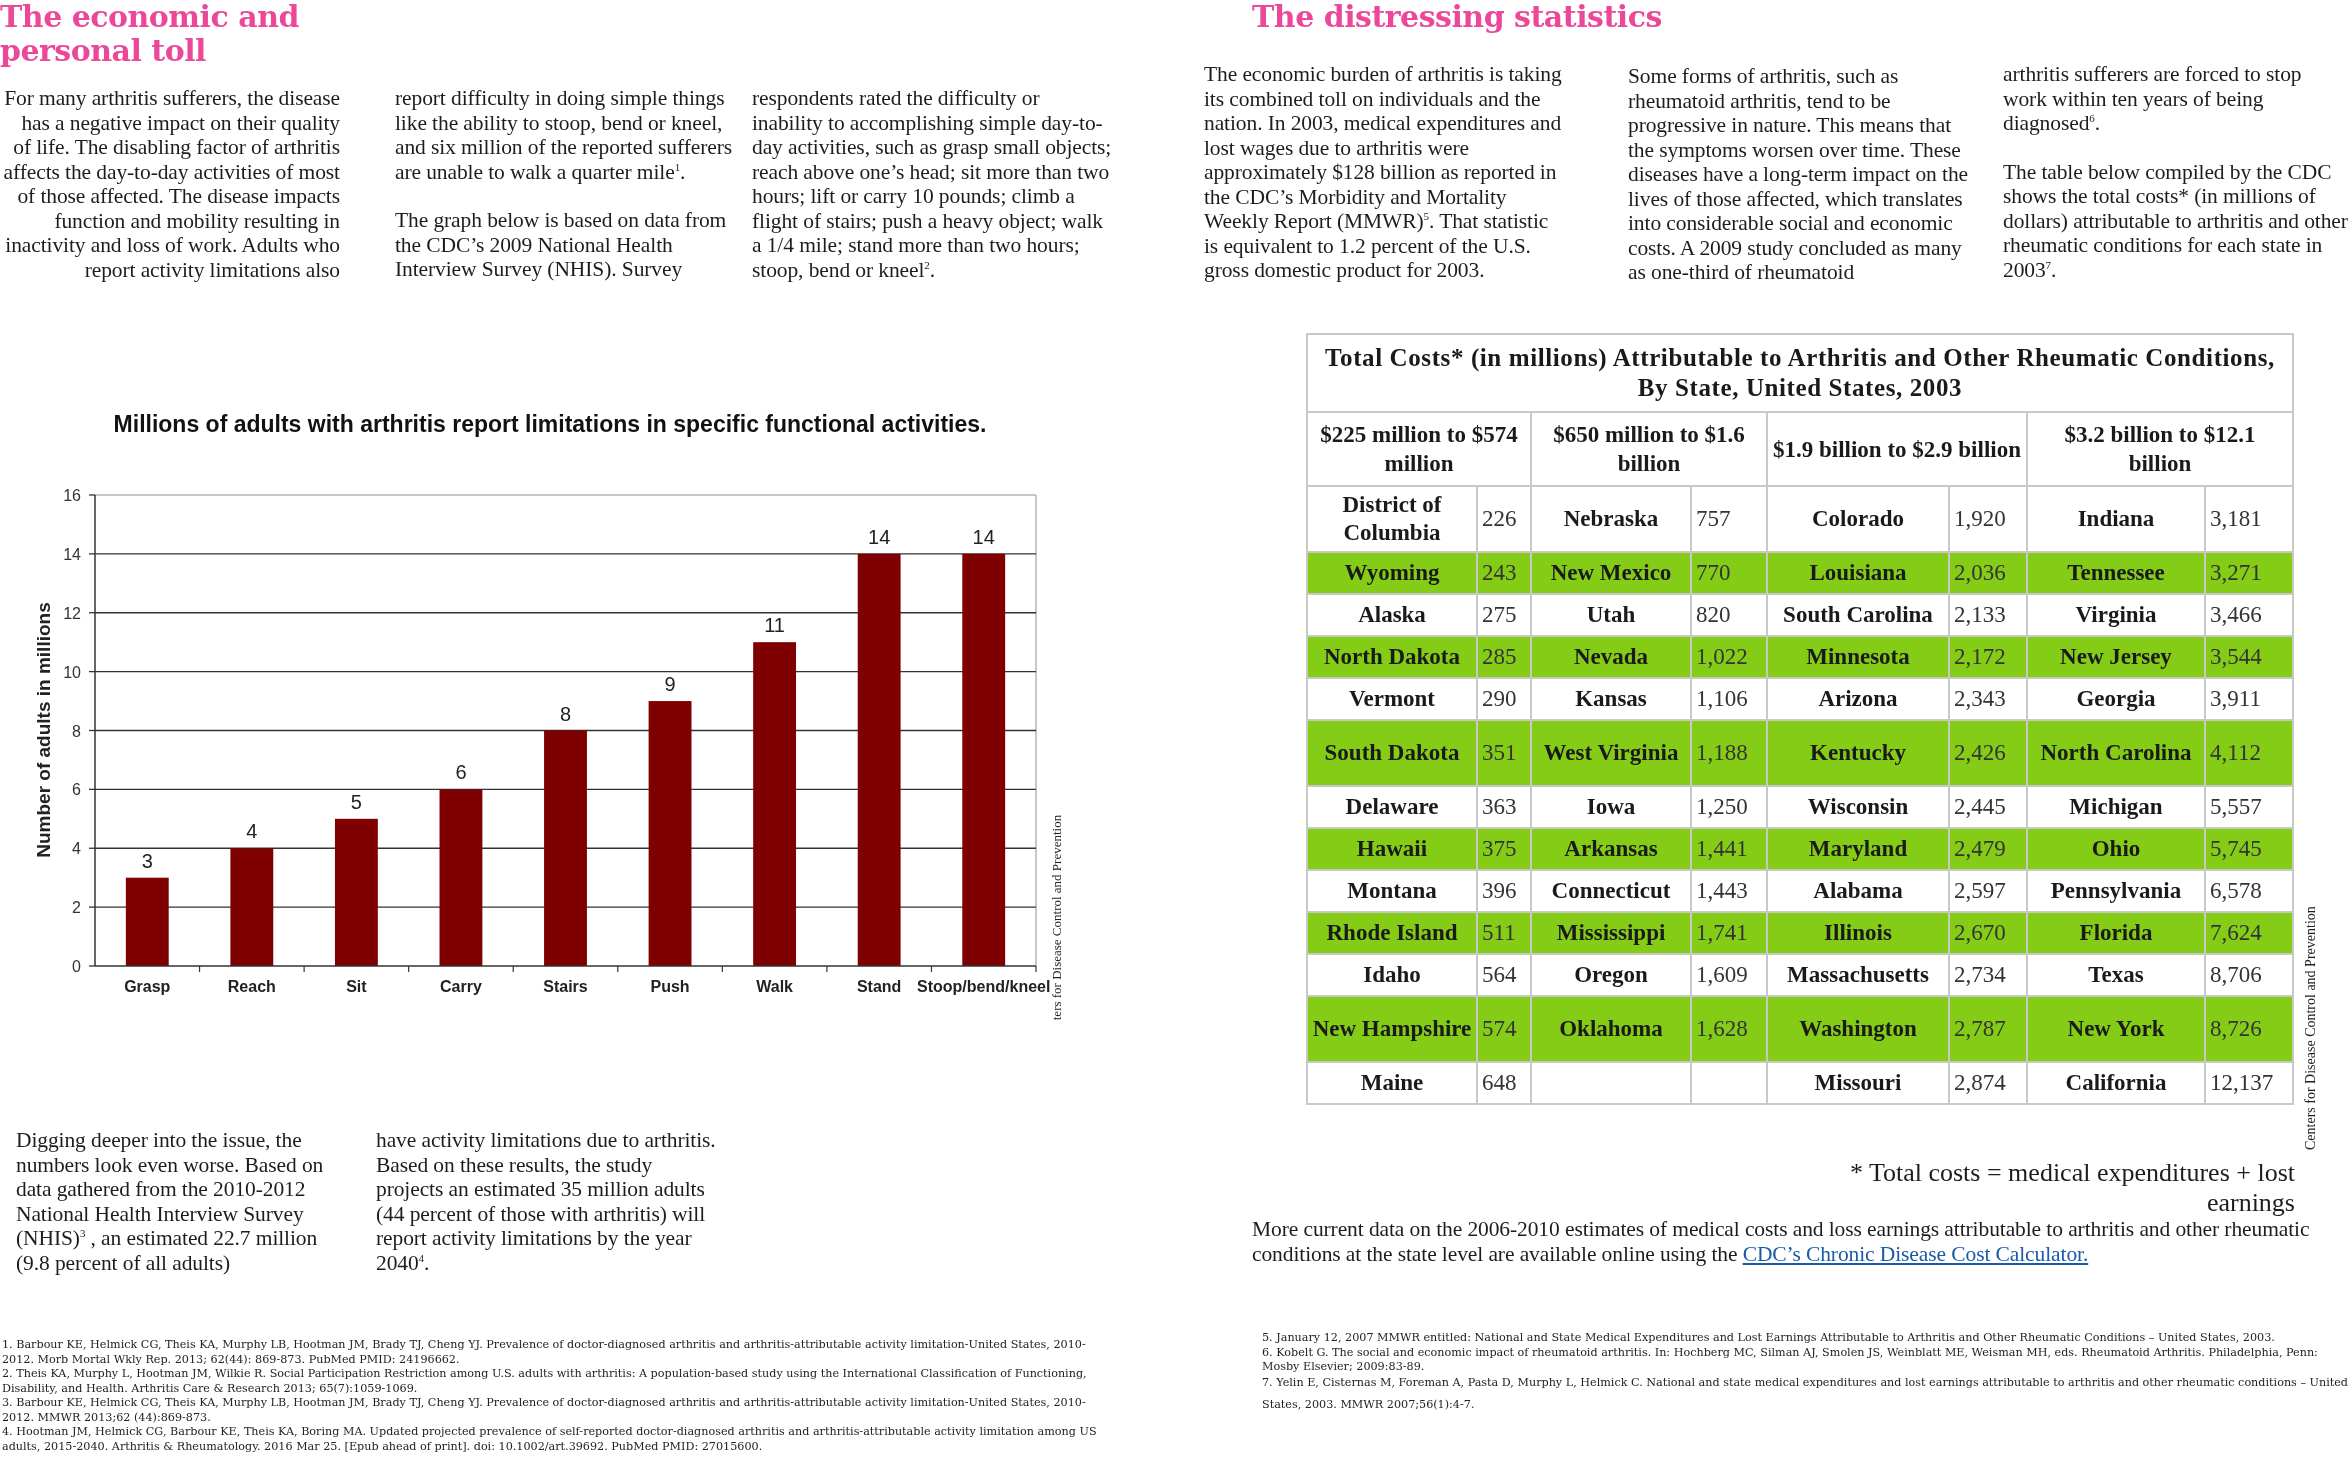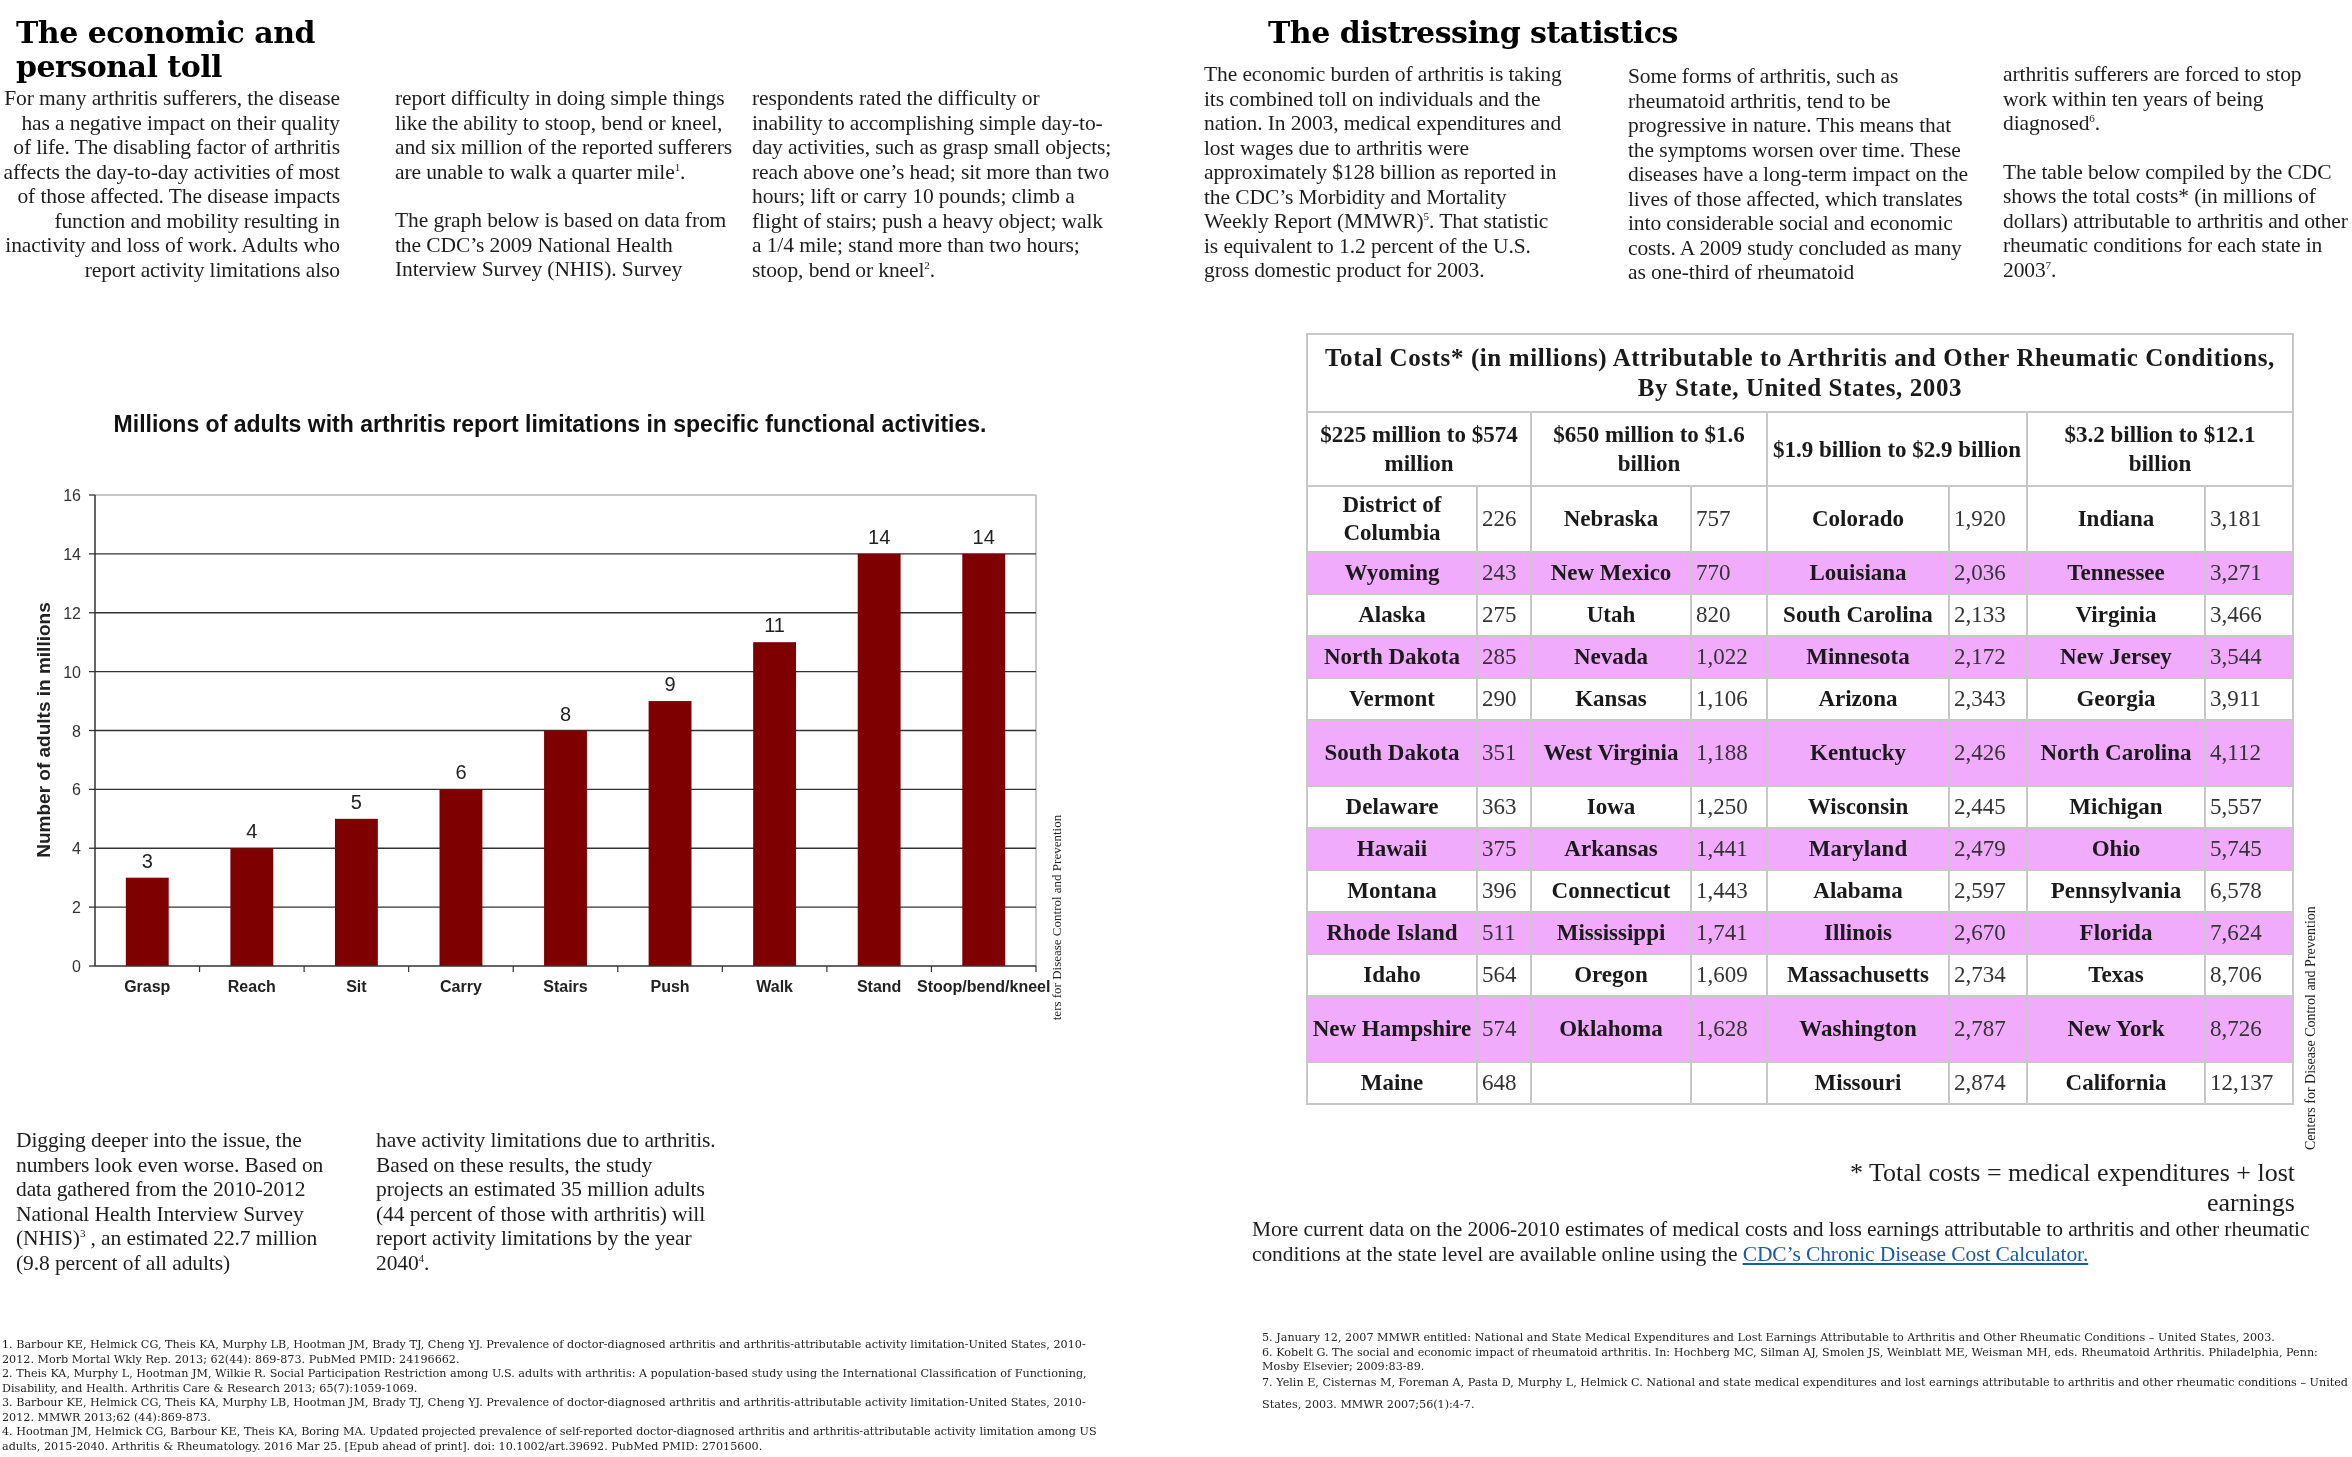--- a/index.html
+++ b/index.html
@@ -1,41 +1,41 @@
 <!DOCTYPE html>
 <html><head>
 <meta charset="utf-8">
 <style>
   html, body { margin: 0; padding: 0; background: #ffffff; }
   body { width: 2352px; height: 1457px; position: relative; overflow: hidden;
          font-family: "DejaVu Serif", "Liberation Serif", serif; color: #1a1a1a; }
   .abs { position: absolute; }
-  h2.section-title { margin: 16px; font-family: "DejaVu Serif", serif; font-weight: bold;
-        font-size: 30px; line-height: 34px; color: #000000; letter-spacing: -0.5px; }
+  h2.section-title { margin: 0; font-family: "DejaVu Serif", serif; font-weight: bold;
+        font-size: 30px; line-height: 34px; color: #ec4899; letter-spacing: -0.5px; }
   .col { position: absolute; font-size: 21.5px; line-height: 24.5px; color: #1d1d1d;
          font-family: "Liberation Serif", serif; letter-spacing: -0.1px; }
   .col p { margin: 0 0 24px 0; }
   sup { font-size: 11px; line-height: 0; }
 
   
   #chart-wrap { left: 0; top: 400px; width: 1100px; height: 620px; }
   #chart-title { position: absolute; left: 100px; top: 10px; width: 900px; text-align: center;
       font-family: "Liberation Sans", sans-serif; font-weight: bold; font-size: 23px; line-height: 28px; color: #111; }
   svg text { font-family: "Liberation Sans", sans-serif; }
 
   
   #cost-table { position: absolute; left: 1306px; top: 333px; width: 988px;
       border-collapse: collapse; font-family: "Liberation Serif", serif; }
   #cost-table td, #cost-table th { border: 2px solid #c8c8c8; padding: 0 4px; }
   #cost-table .tbl-title { font-size: 25px; line-height: 30px; font-weight: bold; text-align: center;
       height: 76px; letter-spacing: 0.6px; }
   #cost-table .range-head { font-size: 23px; line-height: 29px; font-weight: bold; text-align: center; height: 72px; }
   #cost-table .state { font-weight: bold; font-size: 23px; line-height: 28px; text-align: center; }
   #cost-table .val { font-size: 23px; text-align: left; color: #333; }
-  #cost-table tr.shade td { background: #f0abfc; }
+  #cost-table tr.shade td { background: #84cc16; }
   #cost-table tr.body-row td { height: 40px; }
   #cost-table tr.tall td { height: 64px; }
   #cost-table col.c-state1 { width: 170px; }
   #cost-table col.c-val1 { width: 54px; }
   #cost-table col.c-state2 { width: 160px; }
   #cost-table col.c-val2 { width: 76px; }
   #cost-table col.c-state3 { width: 182px; }
   #cost-table col.c-val3 { width: 78px; }
   #cost-table col.c-state4 { width: 178px; }
   #cost-table col.c-val4 { width: 88px; }

